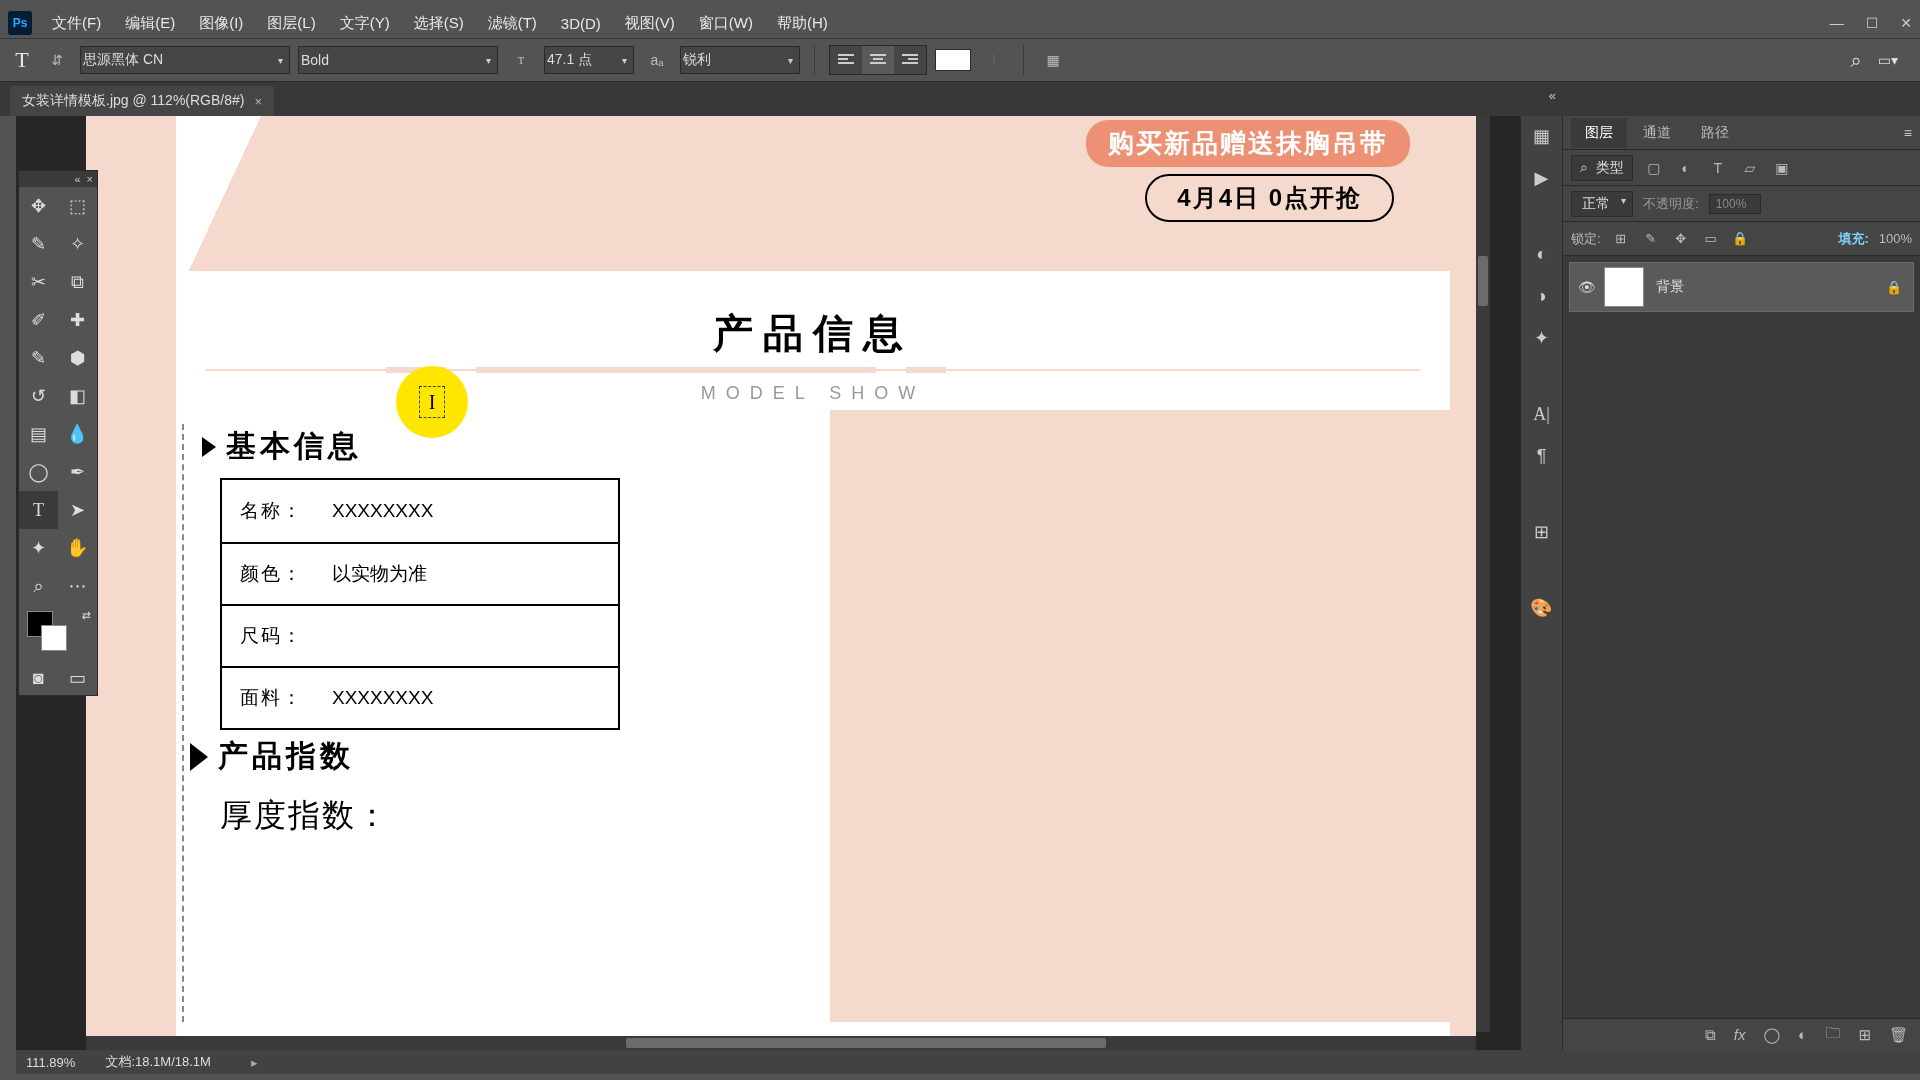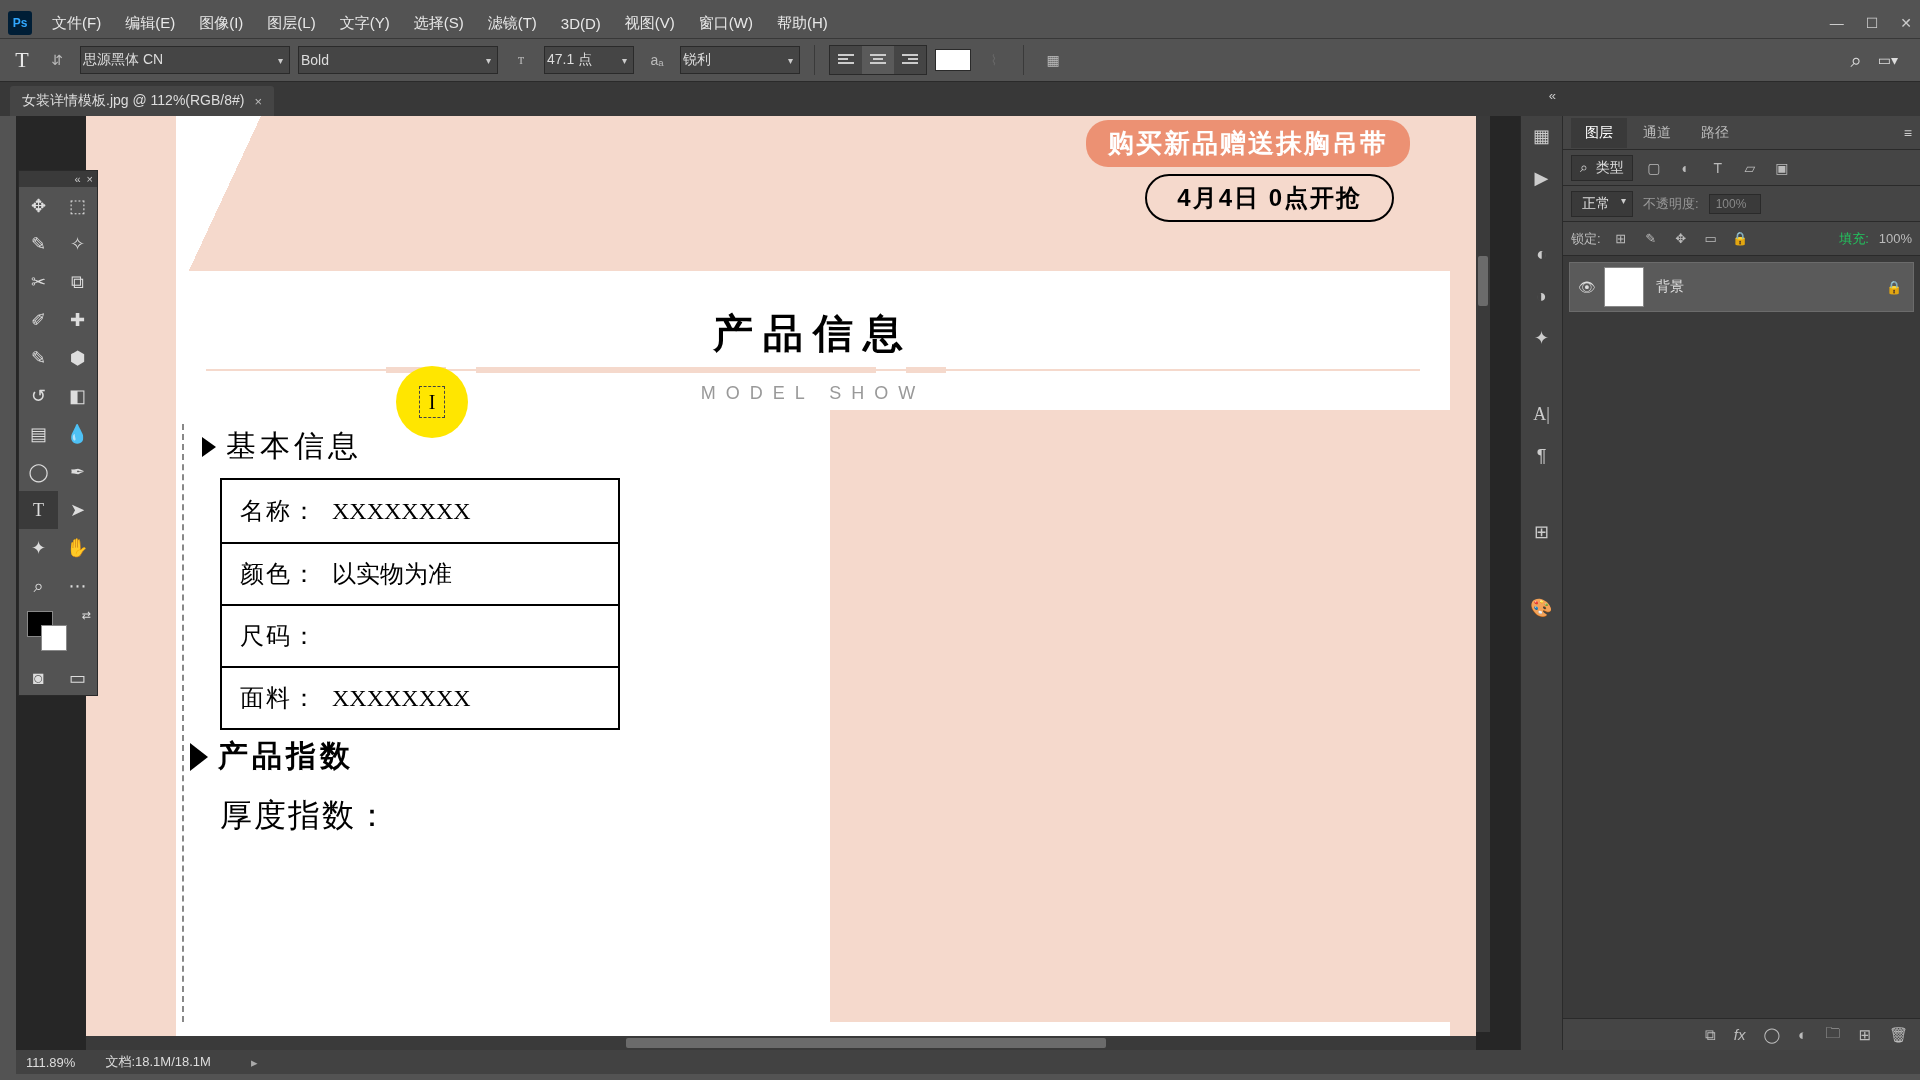--- a/index.html
+++ b/index.html
@@ -73,27 +73,27 @@
 .sec-title .divider .s1{left:210px;width:60px;}
 .sec-title .divider .s2{left:300px;width:400px;}
 .sec-title .divider .s3{left:730px;width:40px;}
 .sec-title .en{margin-top:10px;font-size:18px;letter-spacing:10px;color:#999;}
 
 .hl{position:absolute;left:220px;top:250px;width:72px;height:72px;border-radius:50%;background:#ffe600;display:flex;align-items:center;justify-content:center;}
 .hl .inner{border:1px dashed #444;width:26px;height:32px;display:flex;align-items:center;justify-content:center;font-family:Georgia,serif;font-size:20px;}
 
 .basic-head{position:absolute;left:26px;top:310px;display:flex;align-items:center;gap:10px;}
 .basic-head .tri{width:0;height:0;border-left:14px solid #000;border-top:10px solid transparent;border-bottom:10px solid transparent;}
-.basic-head .txt{font-size:30px;font-weight:normal;letter-spacing:4px;}
+.basic-head .txt{font-size:30px;font-weight:bold;letter-spacing:4px;}
 
 .info-table{position:absolute;left:44px;top:362px;width:400px;border:2px solid #000;}
-.info-table .row{display:flex;border-top:2px solid #000;height:62px;align-items:center;font-size:24px;}
+.info-table .row{display:flex;border-top:2px solid #000;height:62px;align-items:center;font-size:19px;}
 .info-table .row:first-child{border-top:none;}
 .info-table .row .lab{width:110px;padding-left:18px;letter-spacing:2px;}
-.info-table .row .val{flex:1;font-family:Liberation Serif, serif;}
+.info-table .row .val{flex:1;}
 
 .pink-block{position:absolute;right:0;top:294px;bottom:14px;width:620px;background:#f5d9cc;}
 
 .prod-head{position:absolute;left:14px;top:620px;display:flex;align-items:center;gap:10px;}
 .prod-head .tri{width:0;height:0;border-left:18px solid #000;border-top:14px solid transparent;border-bottom:14px solid transparent;}
 .prod-head .txt{font-size:30px;font-weight:bold;letter-spacing:4px;}
 .thk{position:absolute;left:44px;top:678px;font-size:32px;letter-spacing:2px;}
 .dash-left{position:absolute;left:6px;top:308px;bottom:14px;width:0;border-left:2px dashed #888;}
 
 
@@ -309,21 +309,21 @@
       <span class="op">不透明度:</span>
       <div class="numbox">100%</div>
     </div>
     <div class="lock">
       <span>锁定:</span>
       <div class="li">⊞</div>
       <div class="li">✎</div>
       <div class="li">✥</div>
       <div class="li">▭</div>
       <div class="li">🔒</div>
-      <span style="margin-left:auto;color:#22c55e;">填充:</span>
+      <span style="margin-left:auto;color:#7dd3fc;font-weight:bold;">填充:</span>
       <div class="numbox">100%</div>
     </div>
     <div class="list">
       <div class="layer">
         <div class="eye">👁</div>
         <div class="thumb"></div>
         <span>背景</span>
         <span class="lock">🔒</span>
       </div>
     </div>

